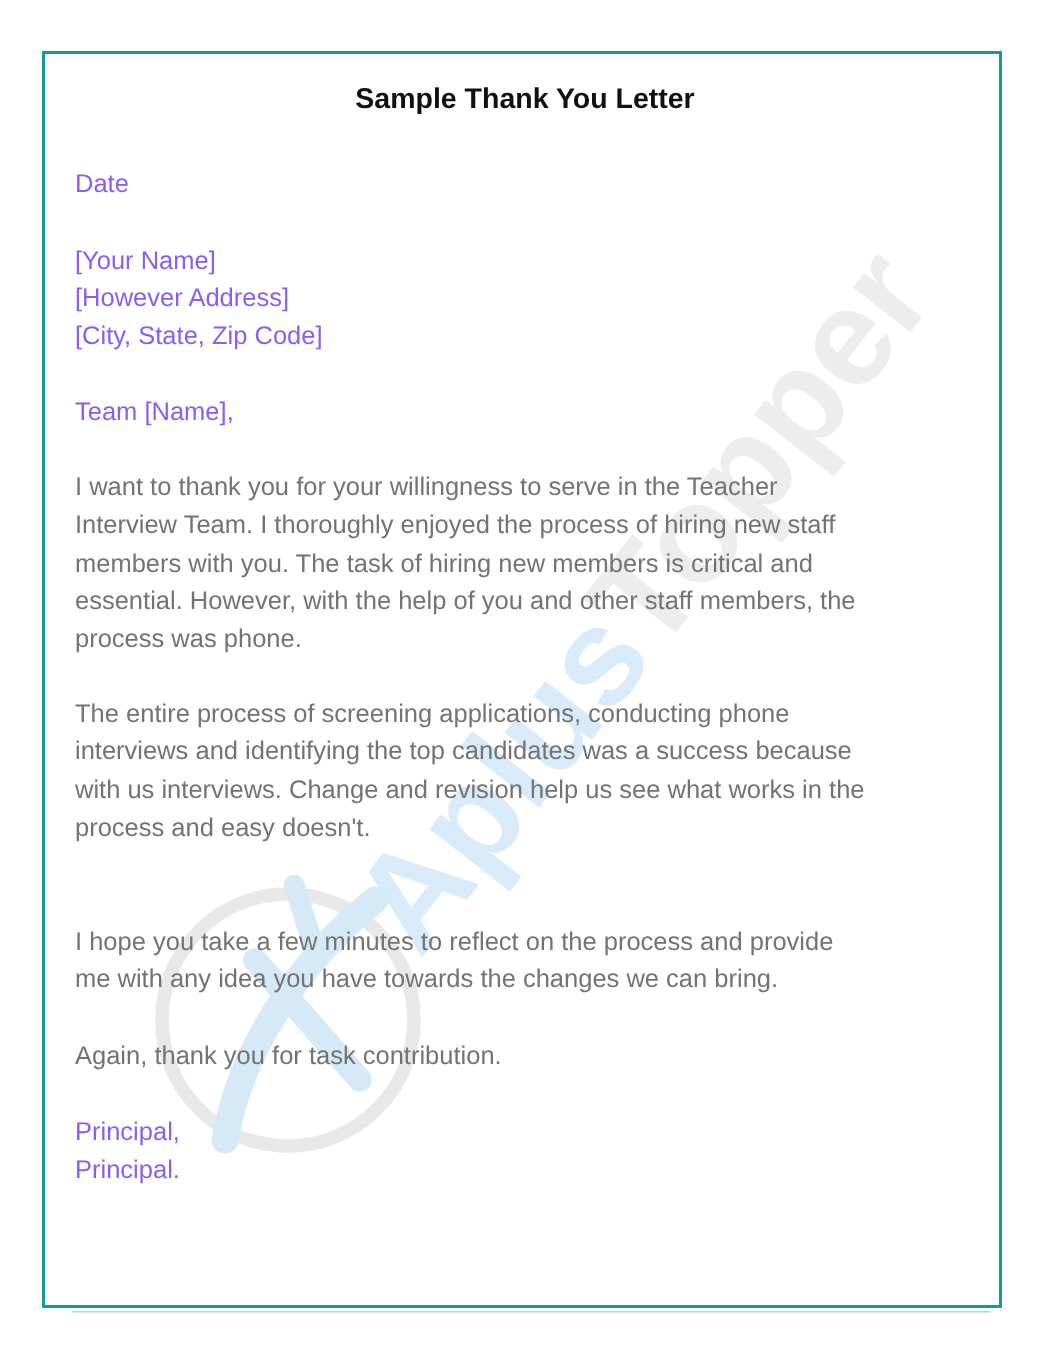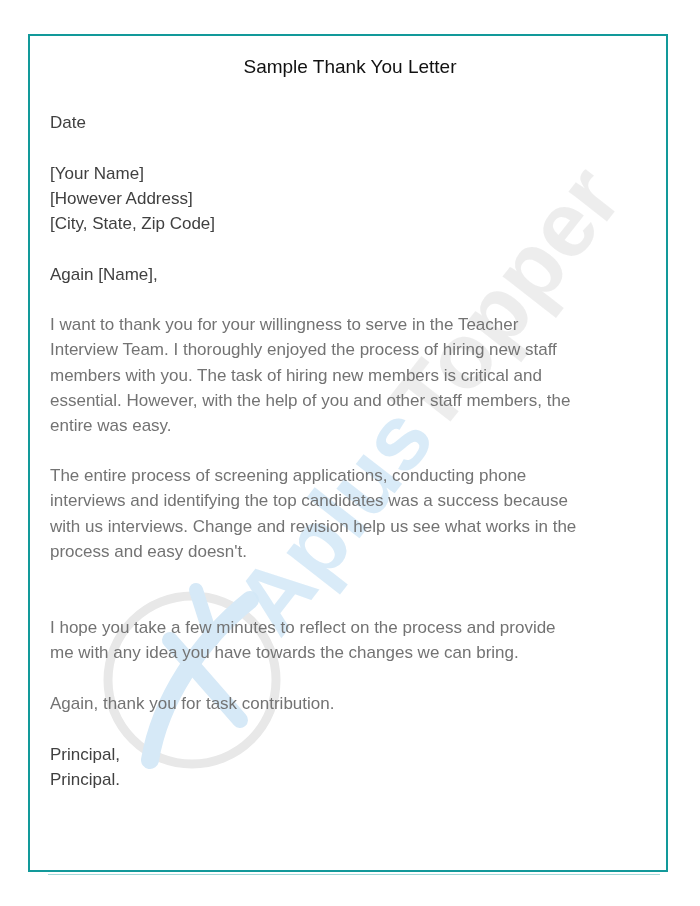--- a/index.html
+++ b/index.html
@@ -9,23 +9,23 @@
       border: 2px solid #12999a; box-sizing: border-box; background: #fff;
     }
     .frame::after {
       content: ""; position: absolute; left: 18px; right: 6px; bottom: -5px; height: 1px;
       background: #7fcaca; opacity: 0.7;
     }
     .watermark { position: absolute; left: 0; top: 0; width: 700px; height: 906px; pointer-events: none; z-index: 1; }
     .content { position: absolute; left: 50px; top: 0; width: 600px; z-index: 2; color: #222; }
     .title {
       position: absolute; left: 0; width: 600px; top: 56px; text-align: center;
-      font-weight: normal; font-size: 19px; color: #111;
+      font-weight: bold; font-size: 19px; color: #111;
     }
-    .line { position: absolute; left: 0; font-size: 17px; line-height: 25.3px; color: #404040; white-space: nowrap; }
+    .line { position: absolute; left: 0; font-size: 17px; line-height: 25.3px; color: #8b5cf6; white-space: nowrap; }
     .para { position: absolute; left: 0; width: 600px; font-size: 17px; line-height: 25.3px; color: #737373; }
     .para span { display: block; white-space: nowrap; }
   </style>
 </head>
 <body>
 
 <div class="frame"></div>
 
 <svg class="watermark" viewBox="0 0 700 906" xmlns="http://www.w3.org/2000/svg">
   <g>
@@ -41,28 +41,28 @@
 
 <div class="content">
   <div class="title">Sample Thank You Letter</div>
 
   <div class="line" style="top:110px">Date</div>
 
   <div class="line" style="top:161px">[Your Name]</div>
   <div class="line" style="top:186px">[However Address]</div>
   <div class="line" style="top:211px">[City, State, Zip Code]</div>
 
-  <div class="line" style="top:262px">Again [Name],</div>
+  <div class="line" style="top:262px">Team [Name],</div>
 
   <div class="para" style="top:312px">
     <span>I want to thank you for your willingness to serve in the Teacher</span>
     <span>Interview Team. I thoroughly enjoyed the process of hiring new staff</span>
     <span>members with you. The task of hiring new members is critical and</span>
     <span>essential. However, with the help of you and other staff members, the</span>
-    <span>entire was easy.</span>
+    <span>process was phone.</span>
   </div>
 
   <div class="para" style="top:463px">
     <span>The entire process of screening applications, conducting phone</span>
     <span>interviews and identifying the top candidates was a success because</span>
     <span>with us interviews. Change and revision help us see what works in the</span>
     <span>process and easy doesn't.</span>
   </div>
 
   <div class="para" style="top:615px">

